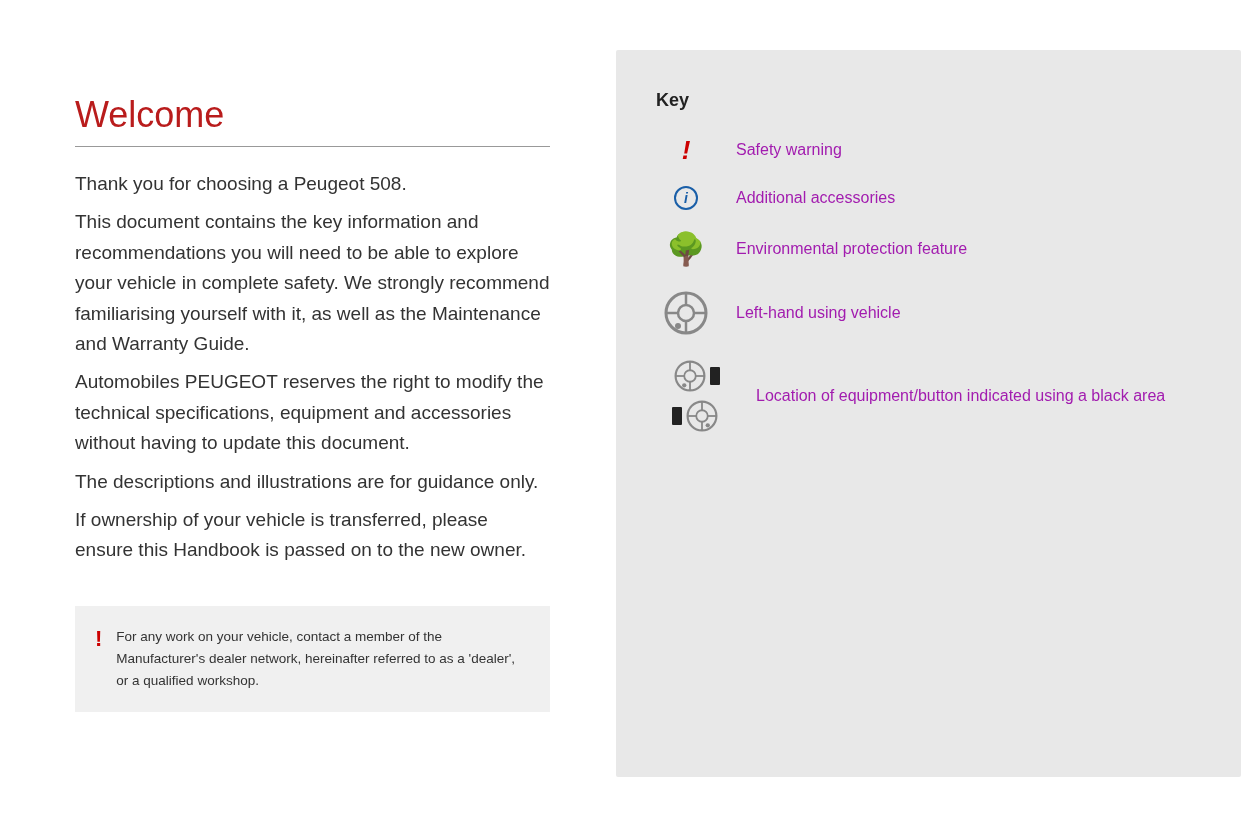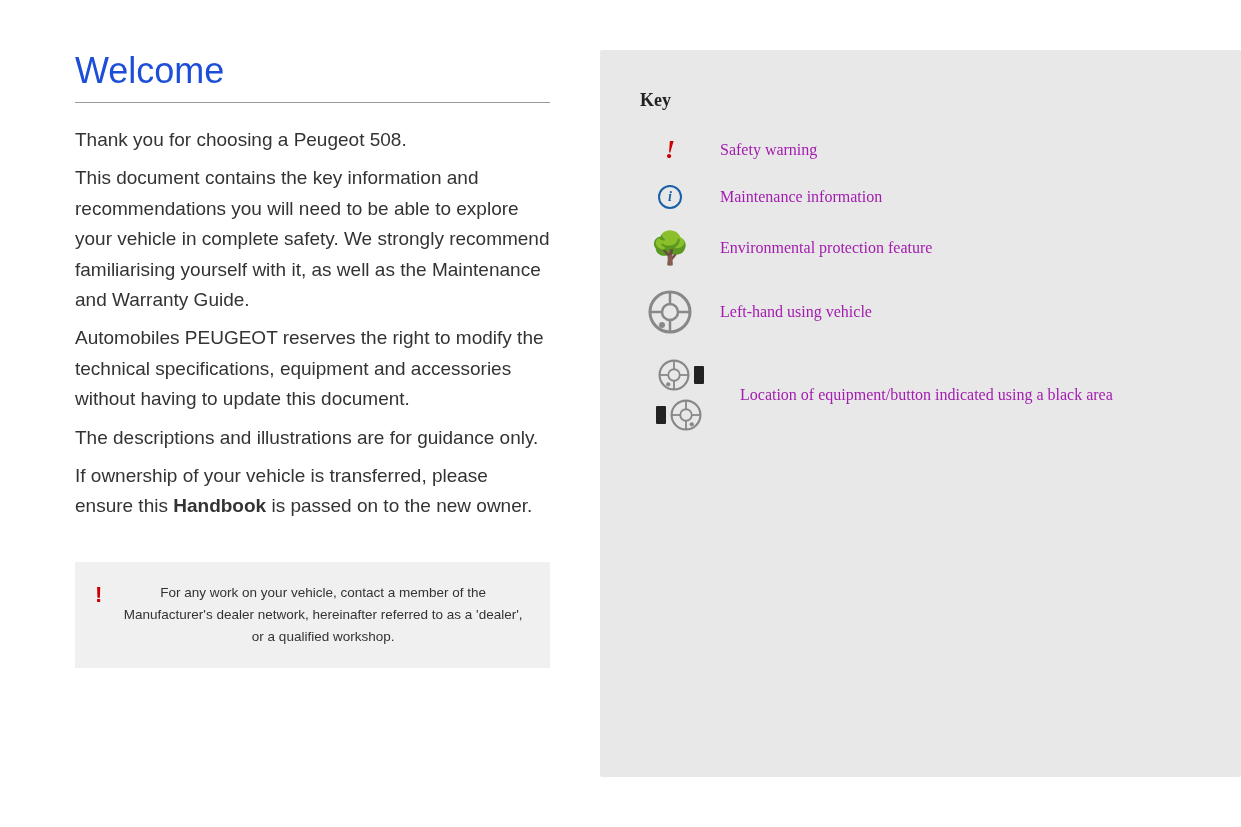--- a/index.html
+++ b/index.html
@@ -14,39 +14,40 @@
     }
 
     .left-panel {
       flex: 0 0 600px;
       padding: 50px 50px 40px 75px;
     }
 
     .welcome-title {
       font-size: 36px;
       font-weight: normal;
-      color: #1d4ed8;
+      color: #b91c1c;
       margin-bottom: 10px;
+      margin-top: 44px;
     }
 
     .divider {
       border: none;
       border-top: 1px solid #999;
       margin-bottom: 22px;
     }
 
     .welcome-text p {
       margin-bottom: 8px;
       line-height: 1.6;
       font-size: 19px;
       color: #333;
     }
 
     .welcome-text p .bold {
-      font-weight: bold;
+      font-weight: normal;
     }
 
     .warning-box {
       background: #f0f0f0;
       border-left: none;
       padding: 20px 20px 20px 20px;
       margin-top: 40px;
       display: flex;
       align-items: flex-start;
       gap: 14px;
@@ -59,30 +60,28 @@
       font-weight: bold;
       line-height: 1;
       margin-top: 2px;
       flex-shrink: 0;
     }
 
     .warning-text {
       font-size: 13.5px;
       line-height: 1.65;
       color: #333;
-      text-align: center;
     }
 
     .right-panel {
       flex: 1;
       background: #e8e8e8;
       padding: 40px 40px 40px 40px;
-      margin: 50px 0 50px 0;
+      margin: 50px 0 50px 16px;
       border-radius: 2px;
-      font-family: Liberation Serif, serif;
     }
 
     .key-title {
       font-size: 18px;
       font-weight: bold;
       margin-bottom: 24px;
       color: #222;
     }
 
     .key-item {
@@ -163,21 +162,21 @@
     <div class="key-icon">
       <span class="icon-safety">!</span>
     </div>
     <div class="key-label">Safety warning</div>
   </div>
 
   <div class="key-item">
     <div class="key-icon">
       <div class="icon-info">i</div>
     </div>
-    <div class="key-label">Maintenance information</div>
+    <div class="key-label">Additional accessories</div>
   </div>
 
   <div class="key-item">
     <div class="key-icon">
       <span class="icon-tree">🌳</span>
     </div>
     <div class="key-label">Environmental protection feature</div>
   </div>
 
   <div class="key-item">

